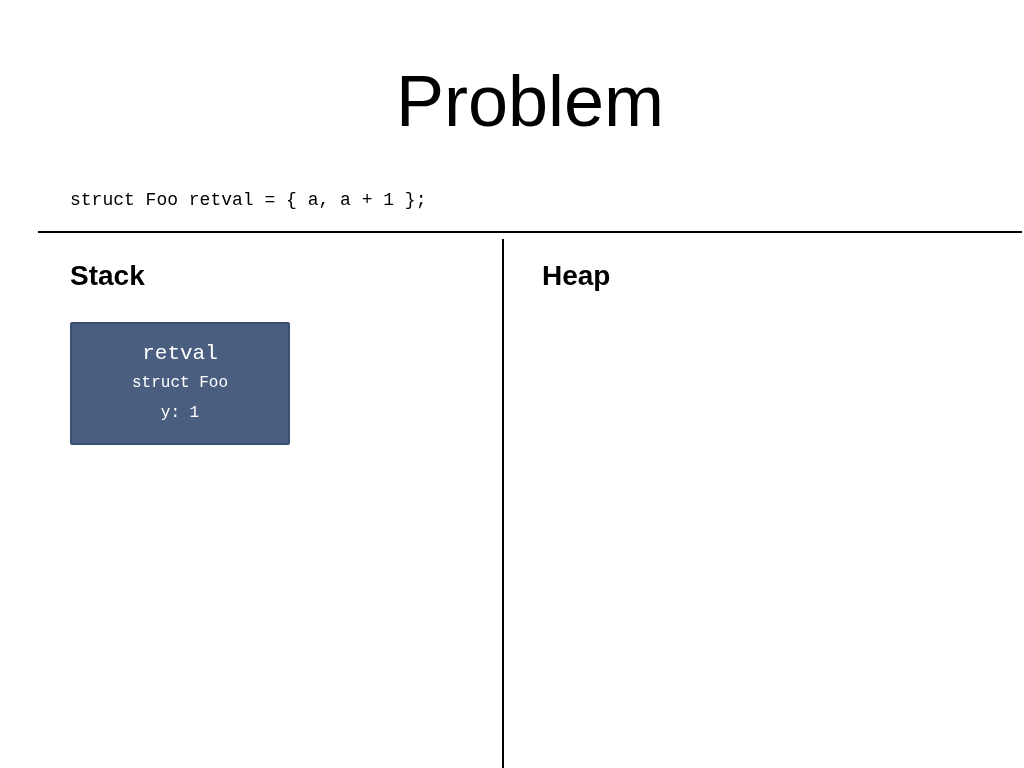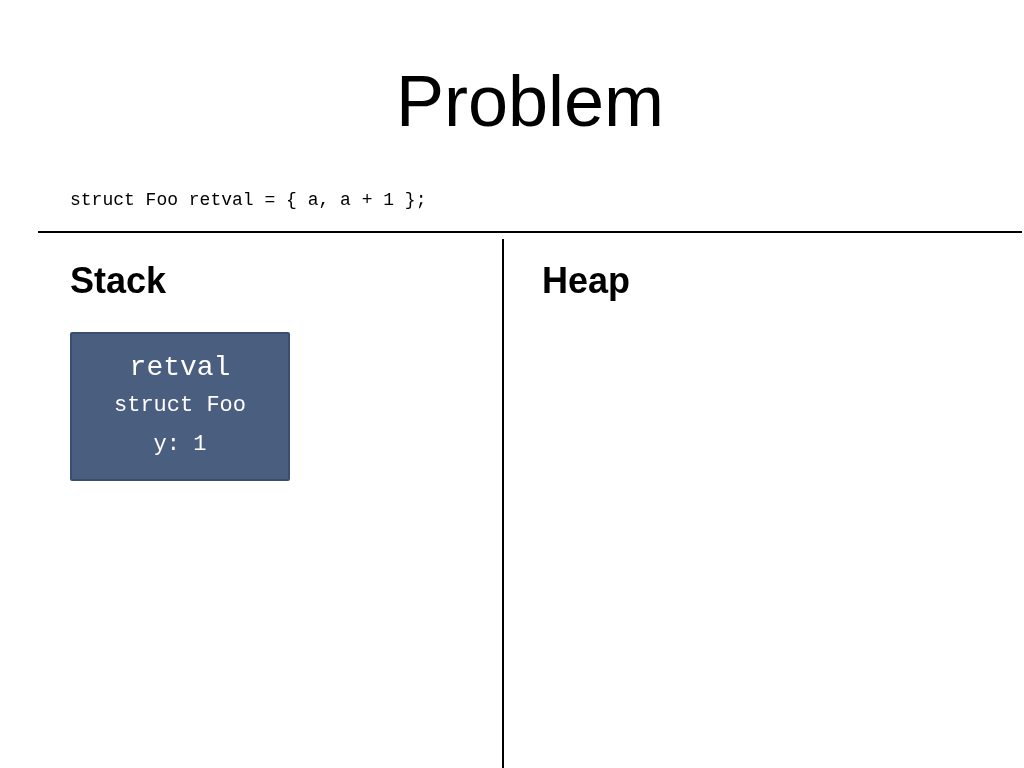--- a/index.html
+++ b/index.html
@@ -73,46 +73,46 @@
     }
 
     .heap-panel {
       flex: 1;
       padding: 15px 20px;
       display: flex;
       flex-direction: column;
     }
 
     .panel-title {
-      font-size: 36px;
+      font-size: 28px;
       font-weight: bold;
       color: #000000;
       margin-bottom: 20px;
     }
 
     .stack-box {
       background-color: #4a5f80;
       border: 2px solid #3a4f70;
       border-radius: 2px;
       padding: 12px 20px;
       width: 220px;
       margin-top: 10px;
     }
 
     .stack-box-label {
       font-family: 'Courier New', Courier, monospace;
-      font-size: 28px;
+      font-size: 21px;
       color: #ffffff;
       text-align: center;
       margin-bottom: 4px;
     }
 
     .stack-box-content {
       font-family: 'Courier New', Courier, monospace;
-      font-size: 22px;
+      font-size: 16px;
       color: #ffffff;
       text-align: center;
       line-height: 1.5;
     }
   </style>
 </head>
 <body>
 
 <div class="page">
 

